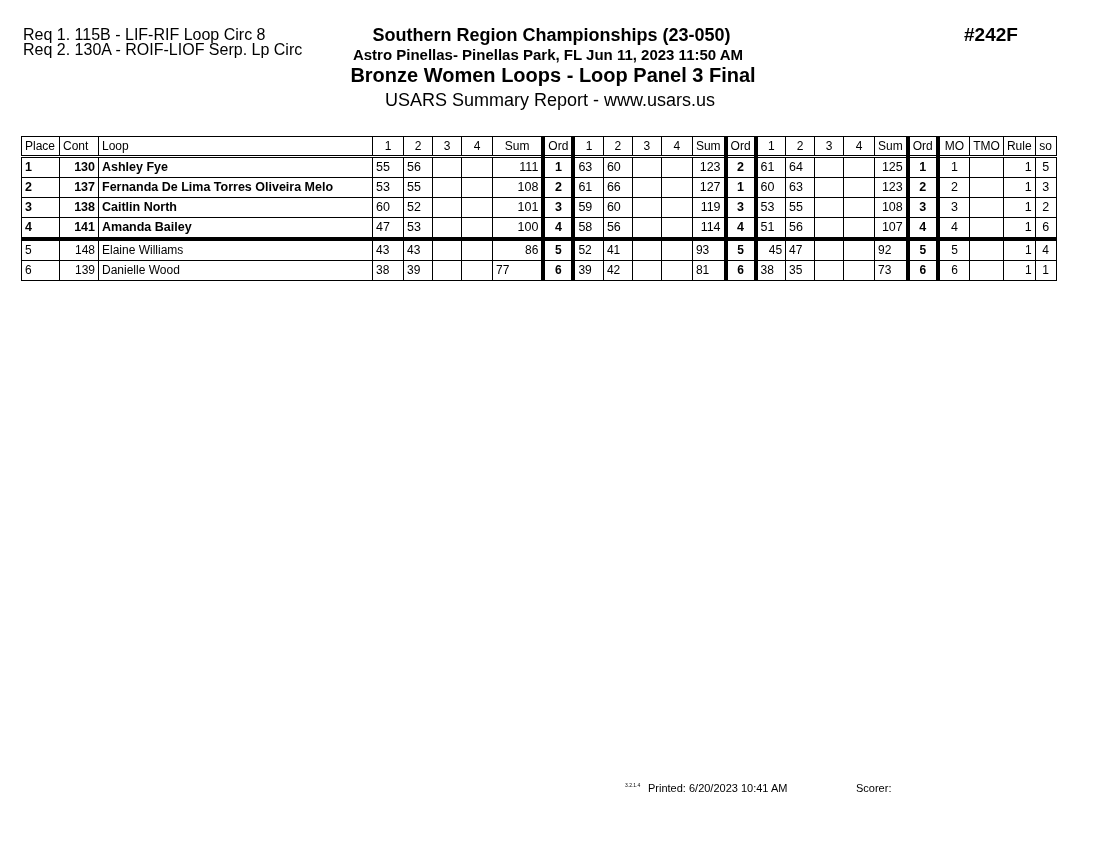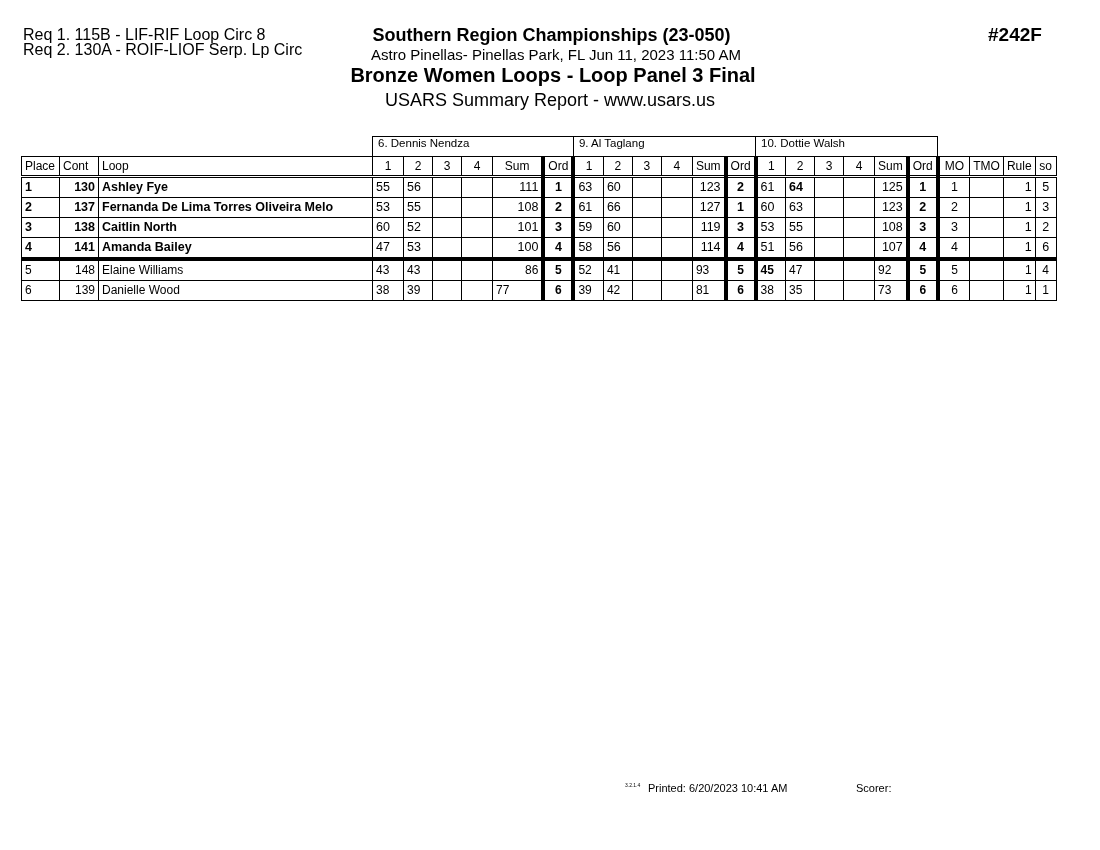--- a/index.html
+++ b/index.html
@@ -1,22 +1,22 @@
 <!DOCTYPE html>
 <html><head>
 <meta charset="utf-8">
 <style>
   html, body { margin:0; padding:0; background:#fff; }
   body { width:1100px; height:850px; position:relative; font-family:"Liberation Sans", sans-serif; color:#000; overflow:hidden; }
   .req { position:absolute; left:23px; font-size:16px; }
   .title1 { position:absolute; left:0; width:1103px; text-align:center; top:25px; font-size:18px; font-weight:bold; }
-  .title2 { position:absolute; left:12px; width:1088px; text-align:center; top:46px; font-size:15px; }
+  .title2 { position:absolute; left:4px; width:1088px; text-align:center; top:46px; font-size:15px;font-weight:bold; }
   .title3 { position:absolute; left:0; width:1106px; text-align:center; top:64px; font-size:20px; font-weight:bold; }
   .title4 { position:absolute; left:0; width:1100px; text-align:center; top:90px; font-size:18px; }
-  .eventno { position:absolute; left:988px; top:24px; font-size:19px; font-weight:bold; }
+  .eventno { position:absolute; left:964px; top:24px; font-size:19px; font-weight:bold; }
 
   table.scores { position:absolute; left:21px; top:136px; border-collapse:collapse; font-size:12px; table-layout:fixed; }
   table.scores td { border:1px solid #000; height:19px; padding:0 3px; white-space:nowrap; overflow:hidden; line-height:19px; }
   table.scores td.blank { border:none; }
   table.scores tr.judges td.judge { border-bottom:none; vertical-align:top; line-height:13px; height:19px; padding-left:5px; font-size:11.5px; }
   table.scores tr.judges td.blankright { border:none; border-left:1px solid #000; }
   table.scores tr.hdr td { height:18px; line-height:18px; font-size:12px; border-bottom:3px double #000; }
   table.scores tr.hdr td.c { text-align:center; }
   .bold td { font-weight:bold; font-size:12.5px; }
   .r { text-align:right; }
@@ -61,27 +61,20 @@
       <col style="width:29px">
       <col style="width:31px">
       <col style="width:29px">
       <col style="width:30px">
     <col style="width:32px">
       <col style="width:32px">
       <col style="width:31px">
       <col style="width:21px">
   </colgroup>
   <tbody>
-      <tr class="judges">
-    <td class="blank" colspan="3"></td>
-    <td class="judge" colspan="6">6.  Dennis Nendza</td>
-    <td class="judge" colspan="6">9.  Al Taglang</td>
-    <td class="judge" colspan="6">10.  Dottie  Walsh</td>
-    <td class="blankright" colspan="4"></td>
-  </tr>
   <tr class="hdr" id="hdr">
         <td>Place</td>
         <td>Cont</td>
         <td>Loop</td>
         <td class="c">1</td>
         <td class="c">2</td>
         <td class="c">3</td>
         <td class="c">4</td>
         <td class="c">Sum</td>
         <td class="ordh">Ord</td>
@@ -114,21 +107,21 @@
         <td style="font-weight: normal;"></td>
         <td class="r" style="font-weight: normal;">111</td>
         <td class="ord">1</td>
         <td style="font-weight: normal;">63</td>
         <td style="font-weight: normal;">60</td>
         <td style="font-weight: normal;"></td>
         <td style="font-weight: normal;"></td>
         <td class="r" style="font-weight: normal;">123</td>
         <td class="ord">2</td>
         <td style="font-weight: normal;">61</td>
-        <td style="font-weight: bold;">64</td>
+        <td style="font-weight: normal;">64</td>
         <td style="font-weight: normal;"></td>
         <td style="font-weight: normal;"></td>
         <td class="r" style="font-weight: normal;">125</td>
         <td class="ord">1</td>
         <td class="c" style="font-weight: normal;">1</td>
         <td style="font-weight: normal;"></td>
         <td class="r" style="font-weight: normal;">1</td>
         <td class="c" style="font-weight: normal;">5</td>
       </tr>
       <tr class="bold">
@@ -221,21 +214,21 @@
         <td style="font-weight: normal;"></td>
         <td style="font-weight: normal;"></td>
         <td style="font-weight: normal; padding-left: 32px;">86</td>
         <td class="ord">5</td>
         <td style="font-weight: normal;">52</td>
         <td style="font-weight: normal;">41</td>
         <td style="font-weight: normal;"></td>
         <td style="font-weight: normal;"></td>
         <td style="font-weight: normal;">93</td>
         <td class="ord">5</td>
-        <td style="font-weight: bold;">45</td>
+        <td style="font-weight: normal; text-align: right;">45</td>
         <td style="font-weight: normal;">47</td>
         <td style="font-weight: normal;"></td>
         <td style="font-weight: normal;"></td>
         <td style="font-weight: normal;">92</td>
         <td class="ord">5</td>
         <td class="c" style="font-weight: normal;">5</td>
         <td style="font-weight: normal;"></td>
         <td class="r" style="font-weight: normal;">1</td>
         <td class="c" style="font-weight: normal;">4</td>
       </tr>

